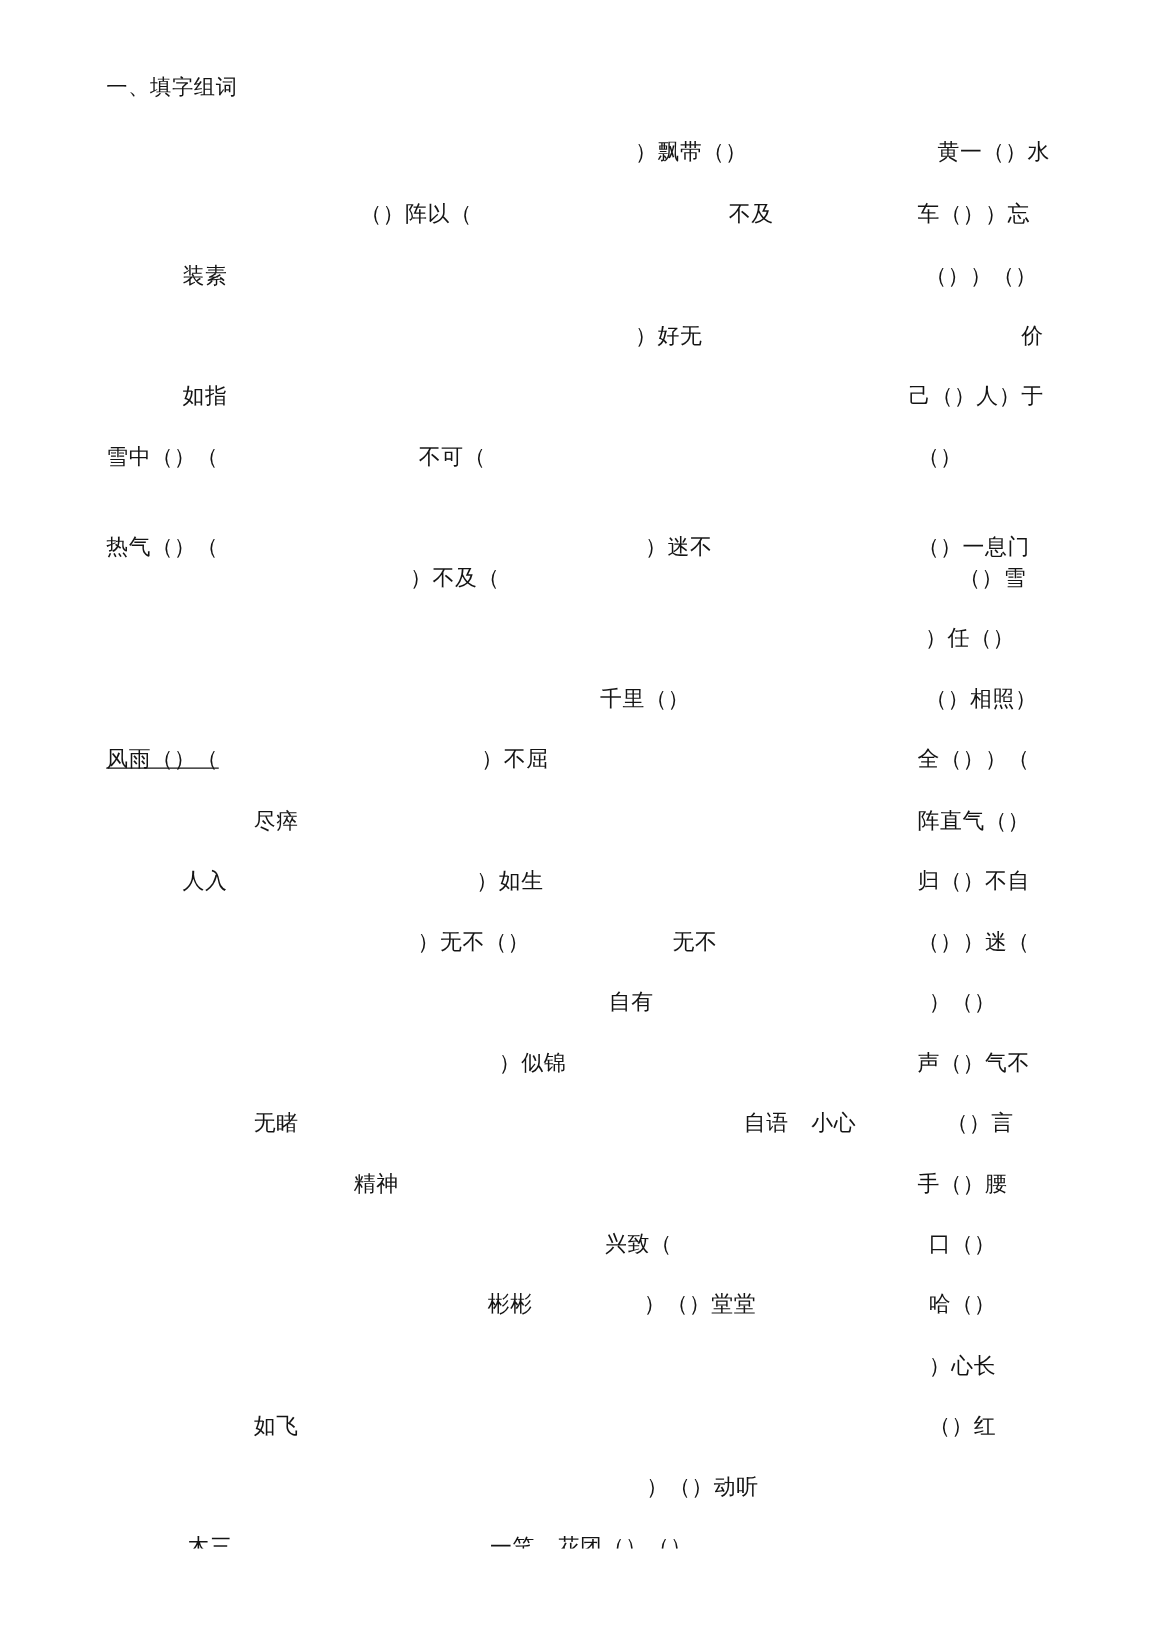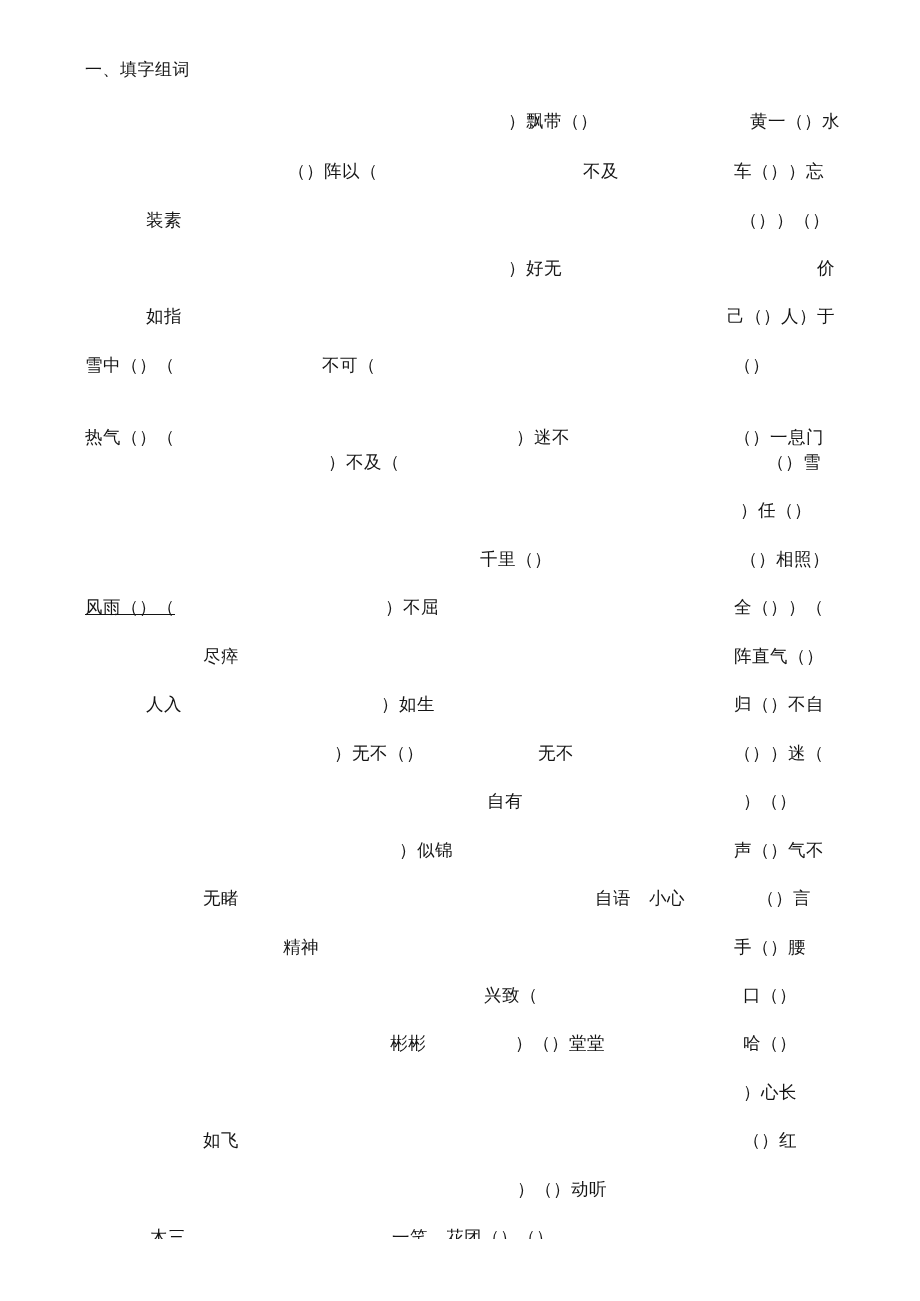--- a/index.html
+++ b/index.html
@@ -75,21 +75,21 @@
       <div class="row" style="top: 255px;">
         <span class="cell sp rcol" style="left: 508px;">）好无</span>
         <span class="cell sp rcol" style="left: 817px;">价</span>
       </div>
       <div class="row" style="top: 303px;">
         <span class="cell sp rcol" style="left: 146px;">如指</span>
         <span class="cell sp rcol" style="left: 727px;">己（）人）于</span>
       </div>
       <div class="row" style="top: 352px;">
         <span class="cell sp rcol" style="left: 85px;">雪中（）（</span>
-        <span class="cell sp rcol" style="left: 322px;">不可（</span>
+        <span class="cell sp rcol" style="left: 335px;">不可（</span>
         <span class="cell sp rcol" style="left: 734px;">（）</span>
       </div>
       <div class="row" style="top: 400px; margin-top: 24px;">
         <span class="cell sp rcol" style="left: 85px;">热气（）（</span>
         <span class="cell sp rcol" style="left: 516px;">）迷不</span>
         <span class="cell sp rcol" style="left: 734px;">（）一息门</span>
       </div>
       <div class="row" style="top: 449px;">
         <span class="cell sp rcol" style="left: 328px;">）不及（</span>
         <span class="cell sp rcol" style="left: 767px;">（）雪</span>

